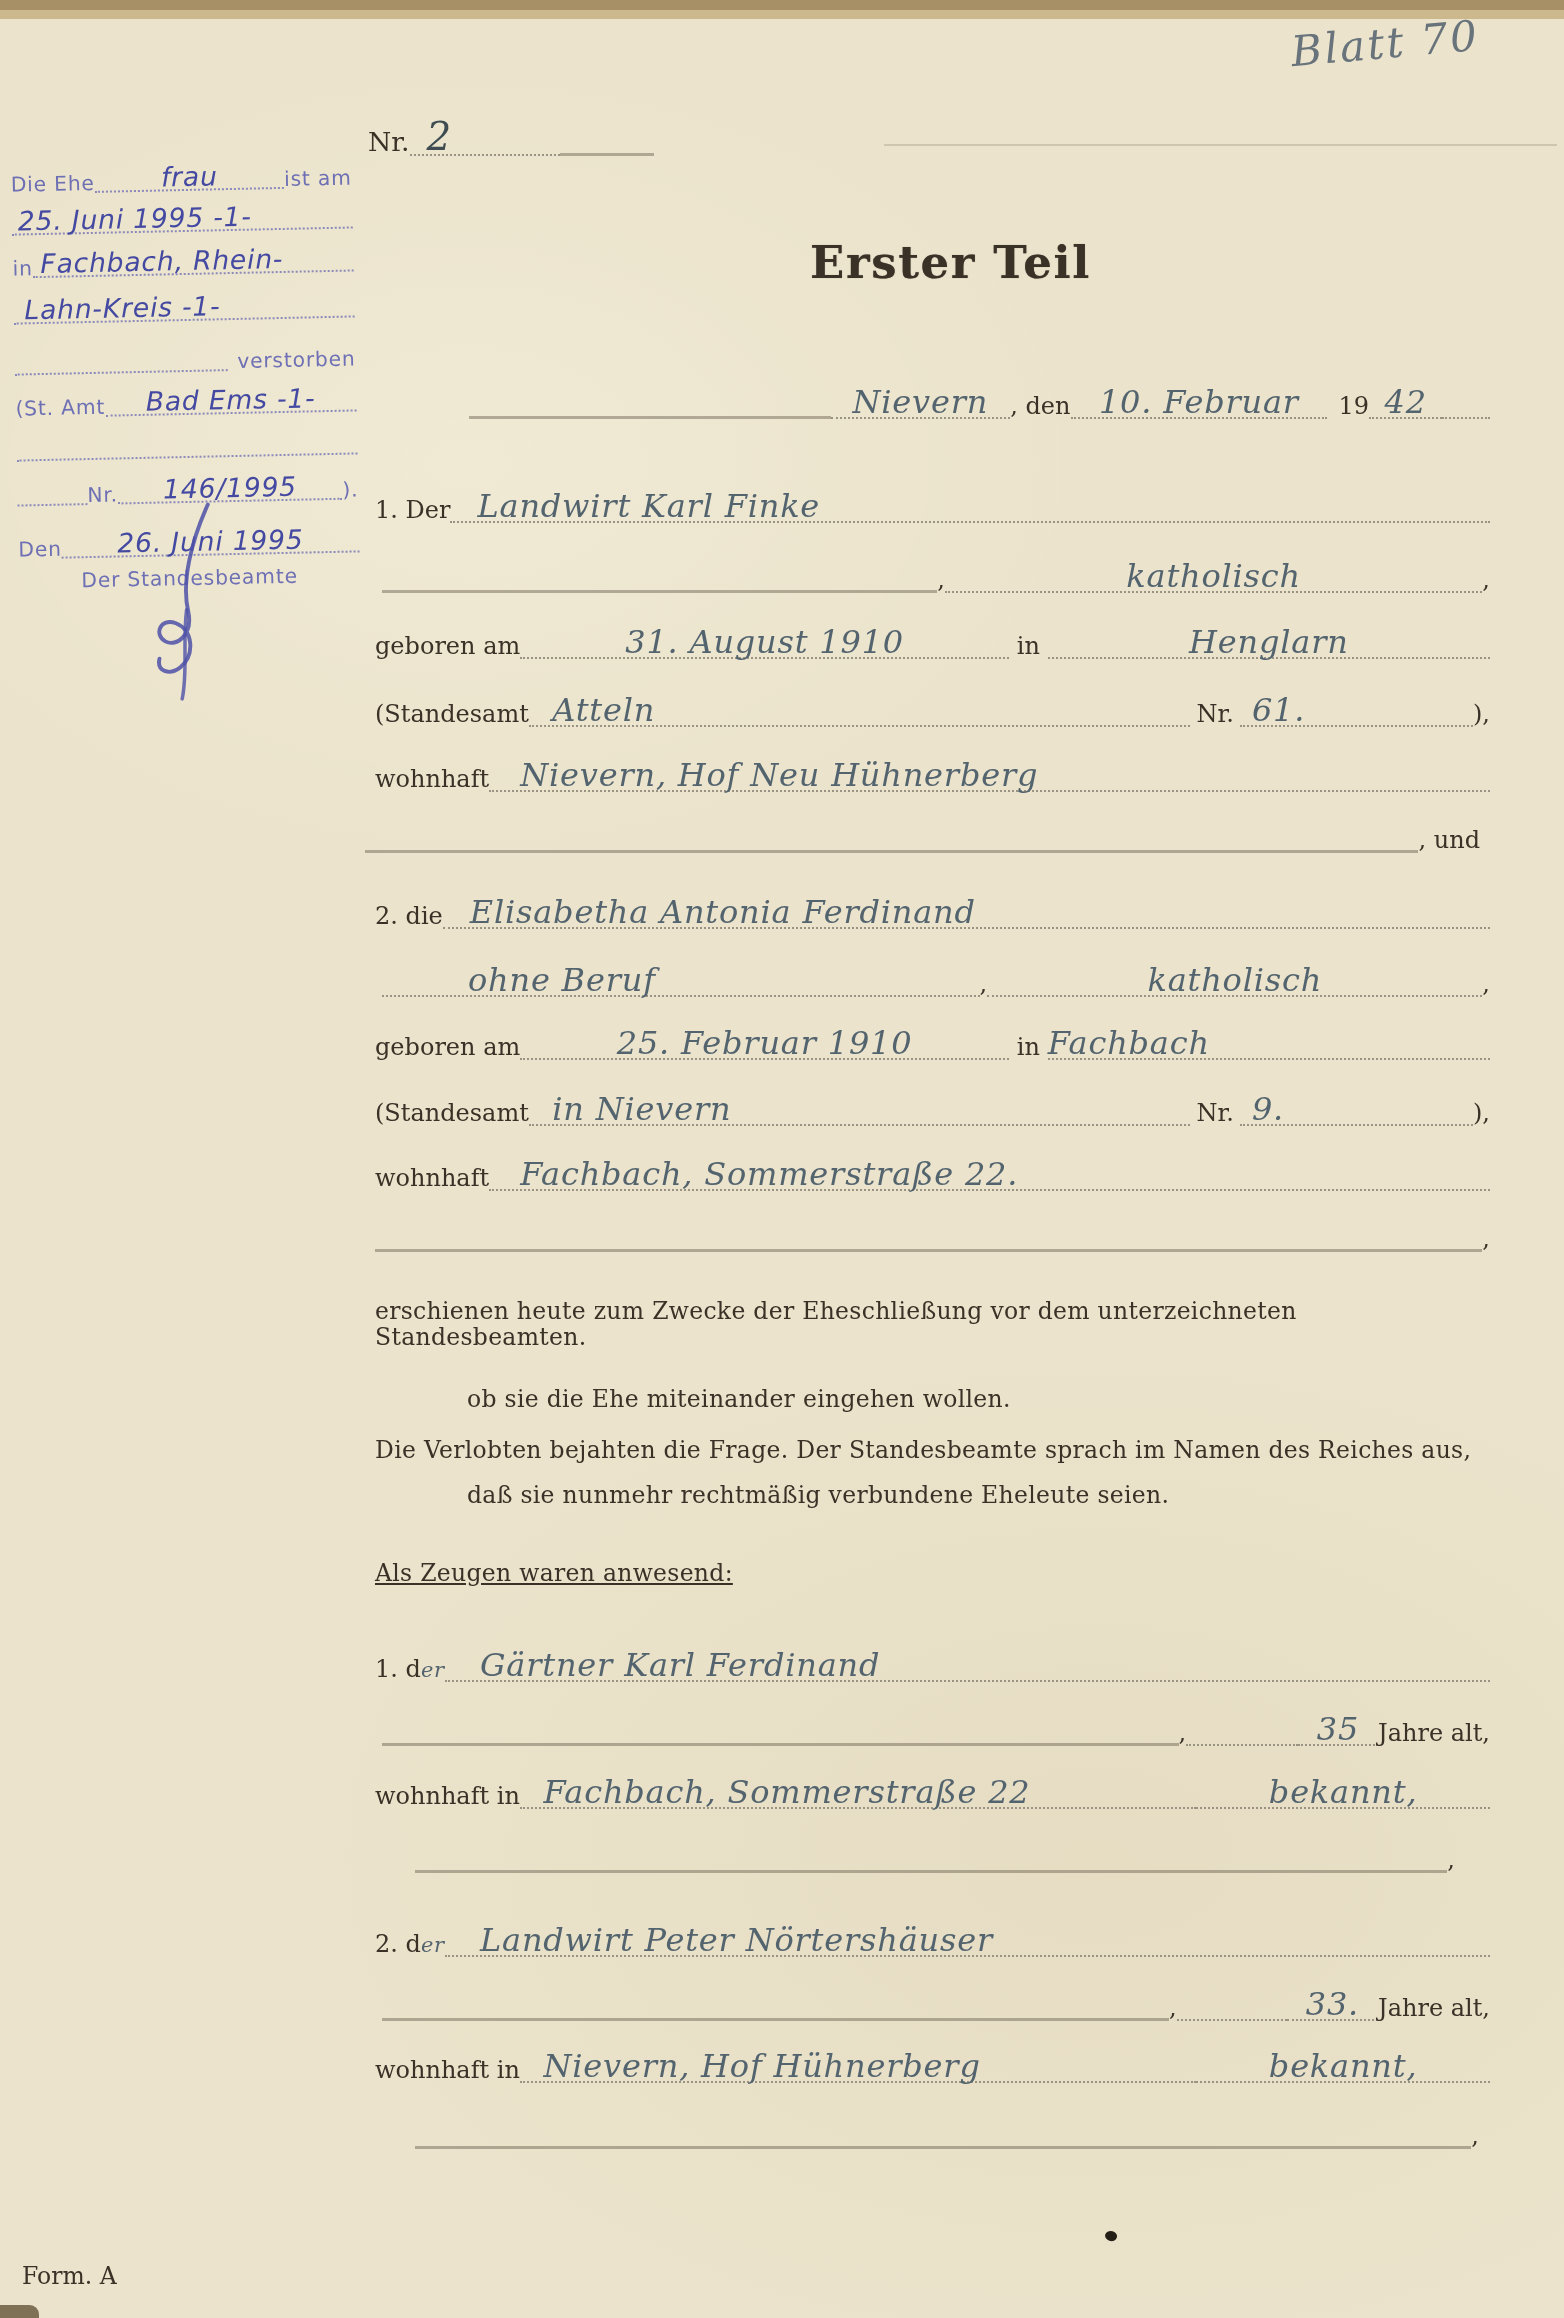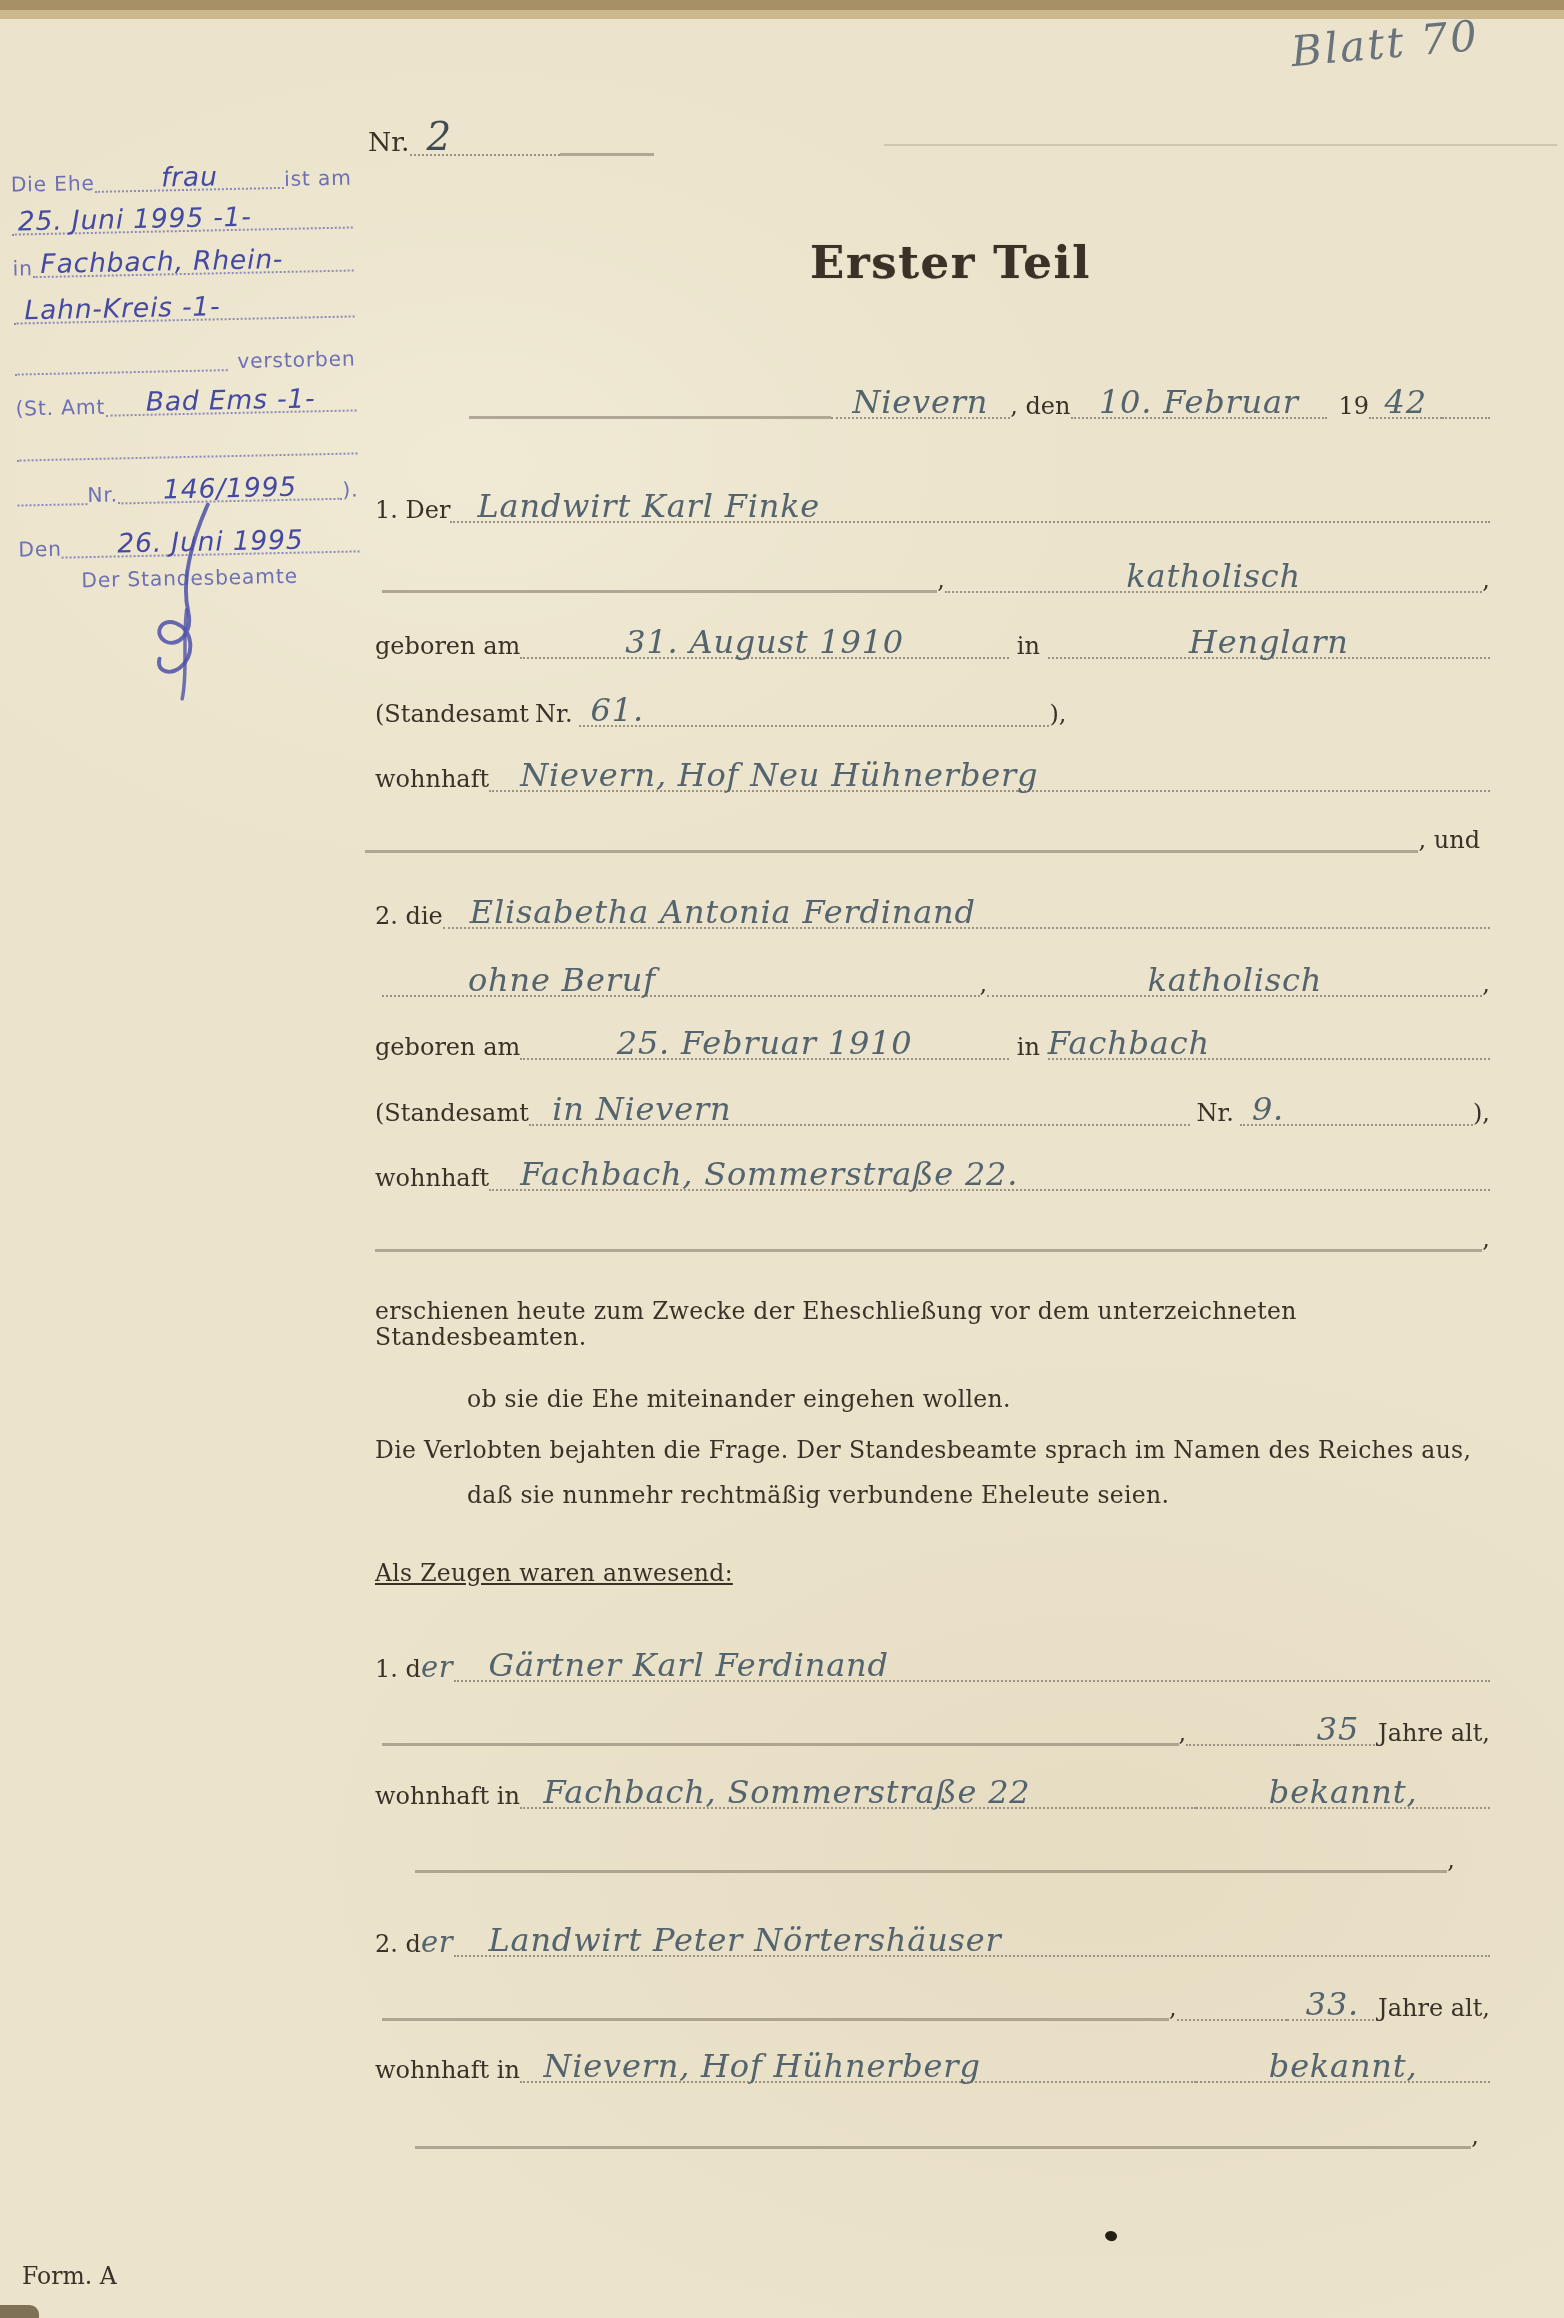--- a/index.html
+++ b/index.html
@@ -24,21 +24,21 @@
   .title{position:absolute;font-size:45px;font-weight:bold;letter-spacing:1.6px;color:var(--print-ink);
     text-shadow:0 0 0.8px rgba(58,49,39,.6);}
   .bodyline{position:absolute;left:375px;width:1123px;font-size:23.5px;color:var(--print-ink);
     letter-spacing:0.3px;line-height:1.1;}
   .indent{padding-left:92px;}
 
   .hand{font-family:"DejaVu Serif",serif;font-style:italic;font-size:32px;color:var(--script-ink);
     white-space:pre;line-height:.9;letter-spacing:0.8px;}
   .hand.dark{color:#3f4d52;}
   .hand.nr2{font-size:39px;}
-  .hand.er{font-size:29px;transform:translateY(-2.3px);}
+  .hand.er{font-size:21px;transform:translateY(-2.3px);}
   .pencil{position:absolute;font-family:"DejaVu Serif",serif;font-style:italic;font-size:42px;
     color:var(--pencil-ink);letter-spacing:2.3px;transform:rotate(-5deg);white-space:pre;}
 
   .row{position:absolute;display:flex;align-items:flex-end;}
   .fill{flex:1 1 0;border-bottom:2.3px dotted var(--dotted-line);min-height:3.1px;}
   .fill.ret{border-bottom:3.1px solid rgba(125,117,99,.55);}
   .u{border-bottom:2.3px dotted var(--dotted-line);}
   .tl{text-align:left;} .tc{text-align:center;}
 
   .stampbox{position:absolute;left:15.6px;top:150px;width:341px;height:563px;transform:rotate(-1.2deg);}
@@ -139,20 +139,21 @@
     <span class="print">,</span>
   </div>
   <div class="row" style="left:375px;top:598px;width:1115px;height:61px;">
     <span class="print">geboren am</span>
     <span class="hand u tc" style="flex:1.05;text-align:center;">31. August 1910</span>
     <span class="print" style="margin:0 7.8px;">in</span>
     <span class="hand u tc" style="flex:0.95;text-align:center;">Henglarn</span>
   </div>
   <div class="row" style="left:375px;top:666px;width:1115px;height:61px;">
     <span class="print">(Standesamt</span>
+    <span class="hand u tl" style="flex:1.5;padding-left:23.5px;">Atteln</span>
     <span class="print" style="margin:0 6.3px;">Nr.</span>
     <span class="hand u tl" style="flex:0.52;padding-left:11.7px;">61.</span>
     <span class="print">),</span>
   </div>
   <div class="row" style="left:375px;top:731px;width:1115px;height:61px;">
     <span class="print">wohnhaft</span>
     <span class="hand u tl" style="flex:1;padding-left:31px;">Nievern, Hof Neu Hühnerberg</span>
   </div>
   <div class="row" style="left:365px;top:798px;width:1115px;height:55px;">
     <span class="fill ret"></span>

